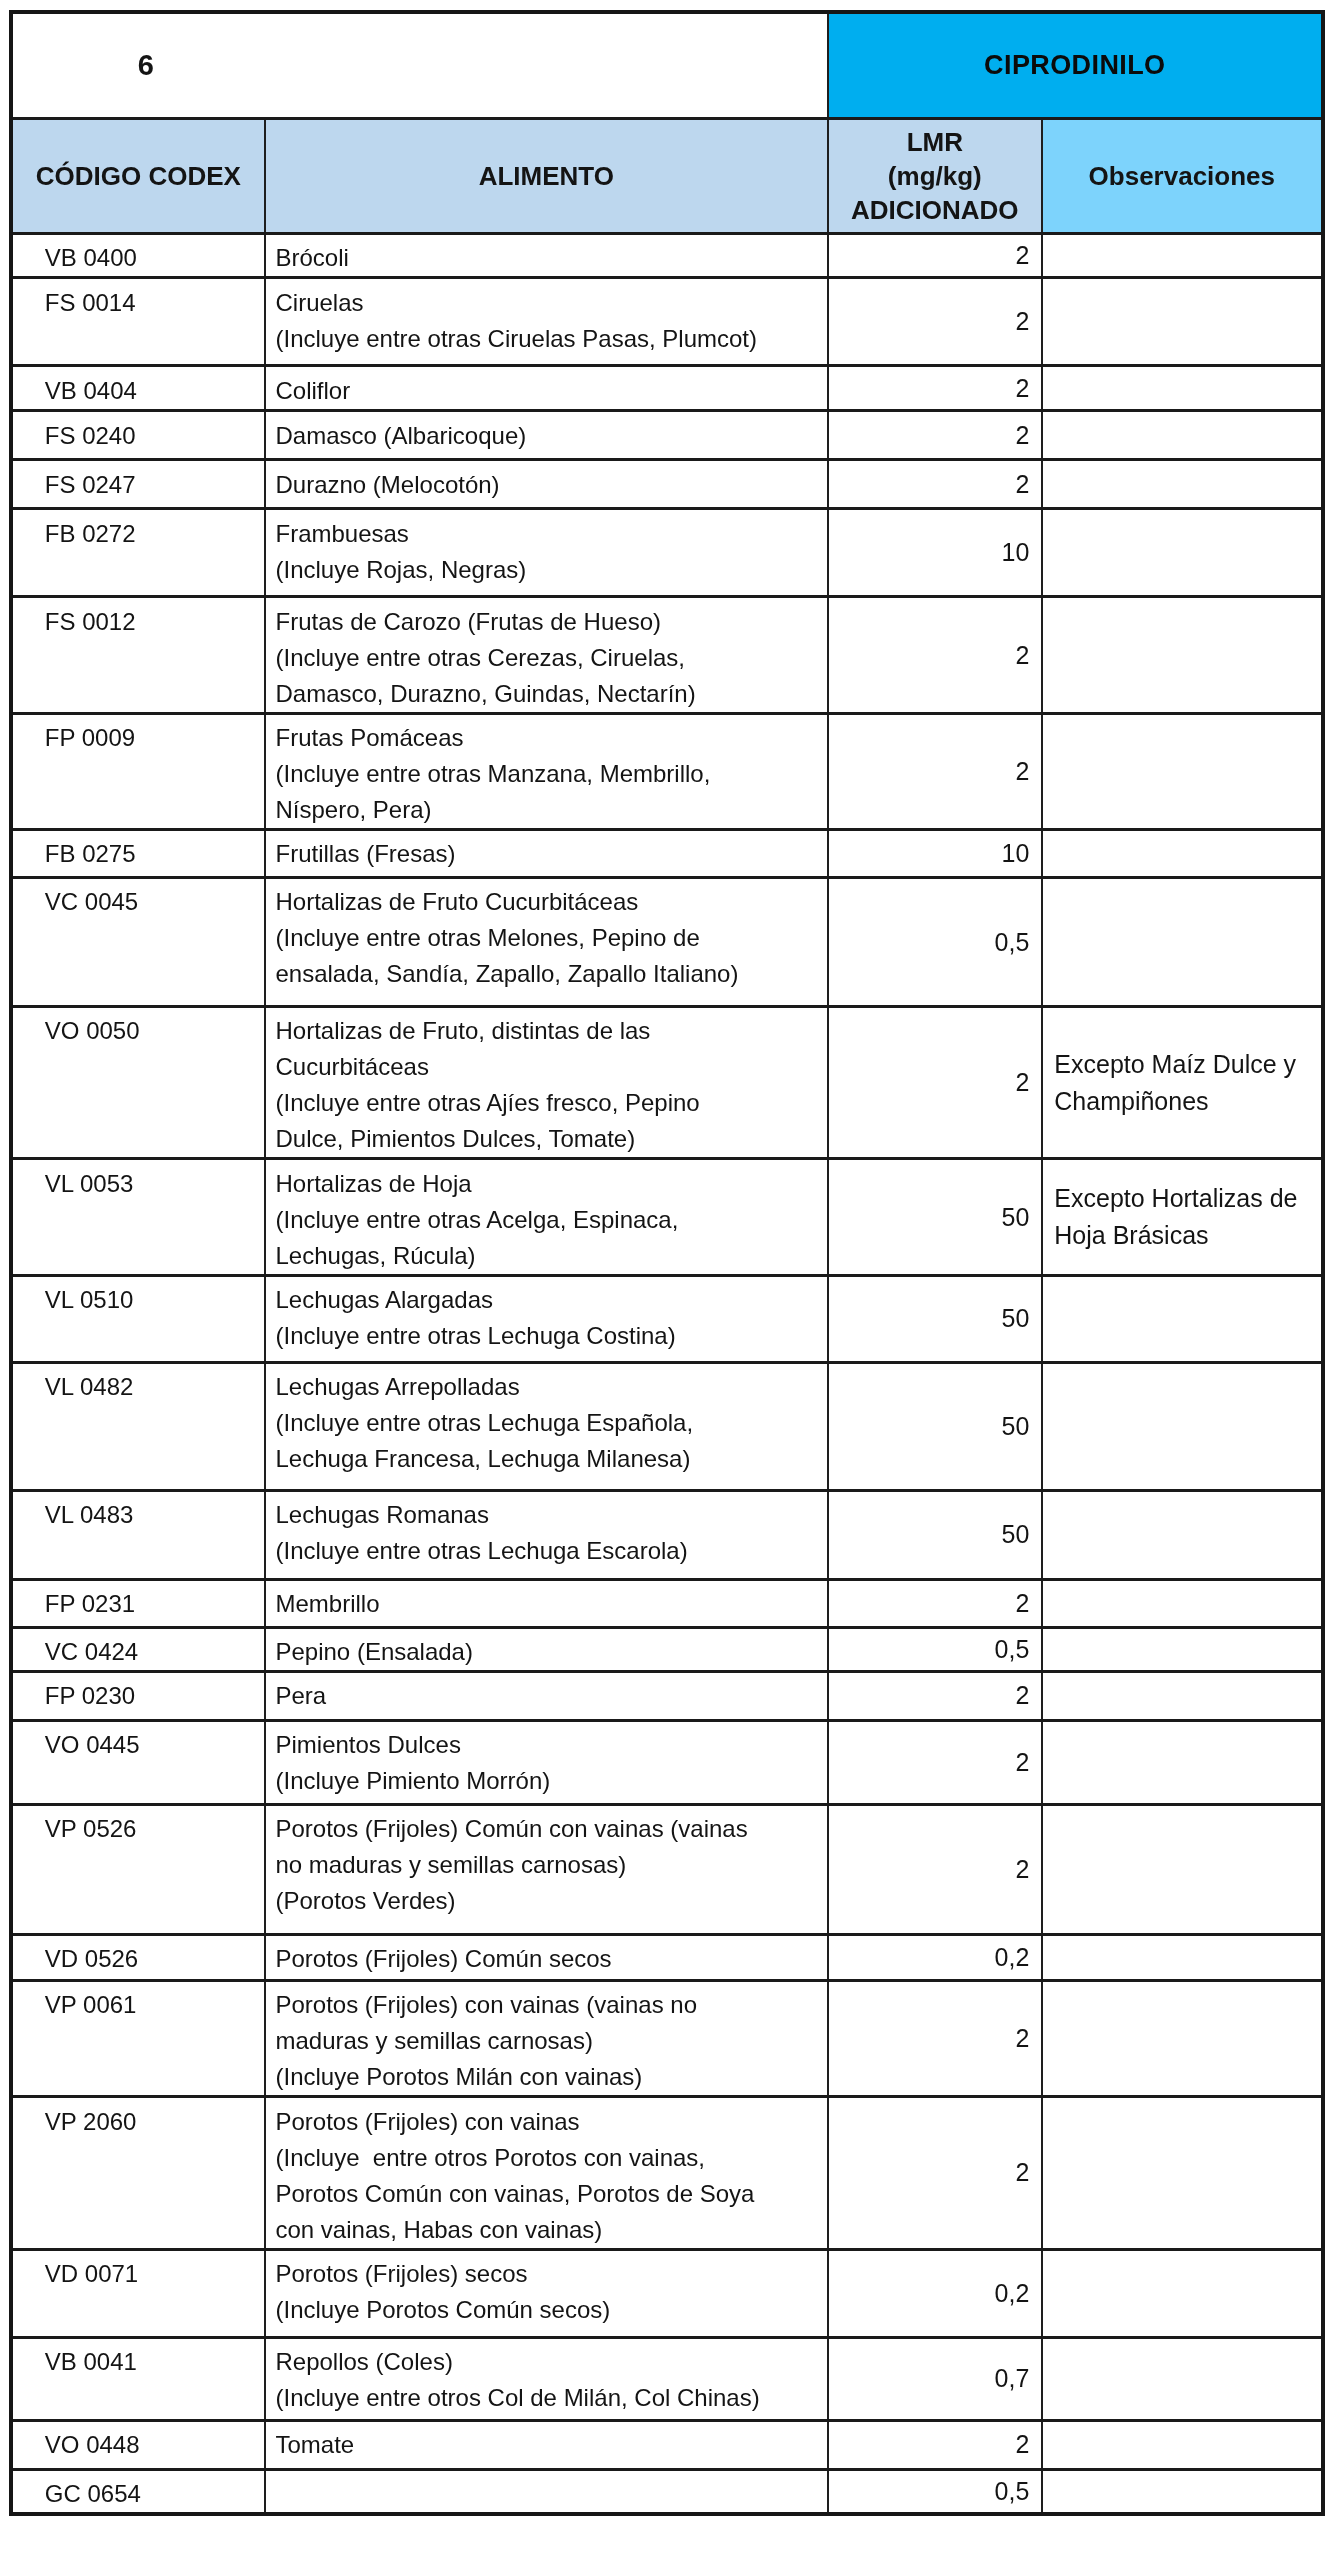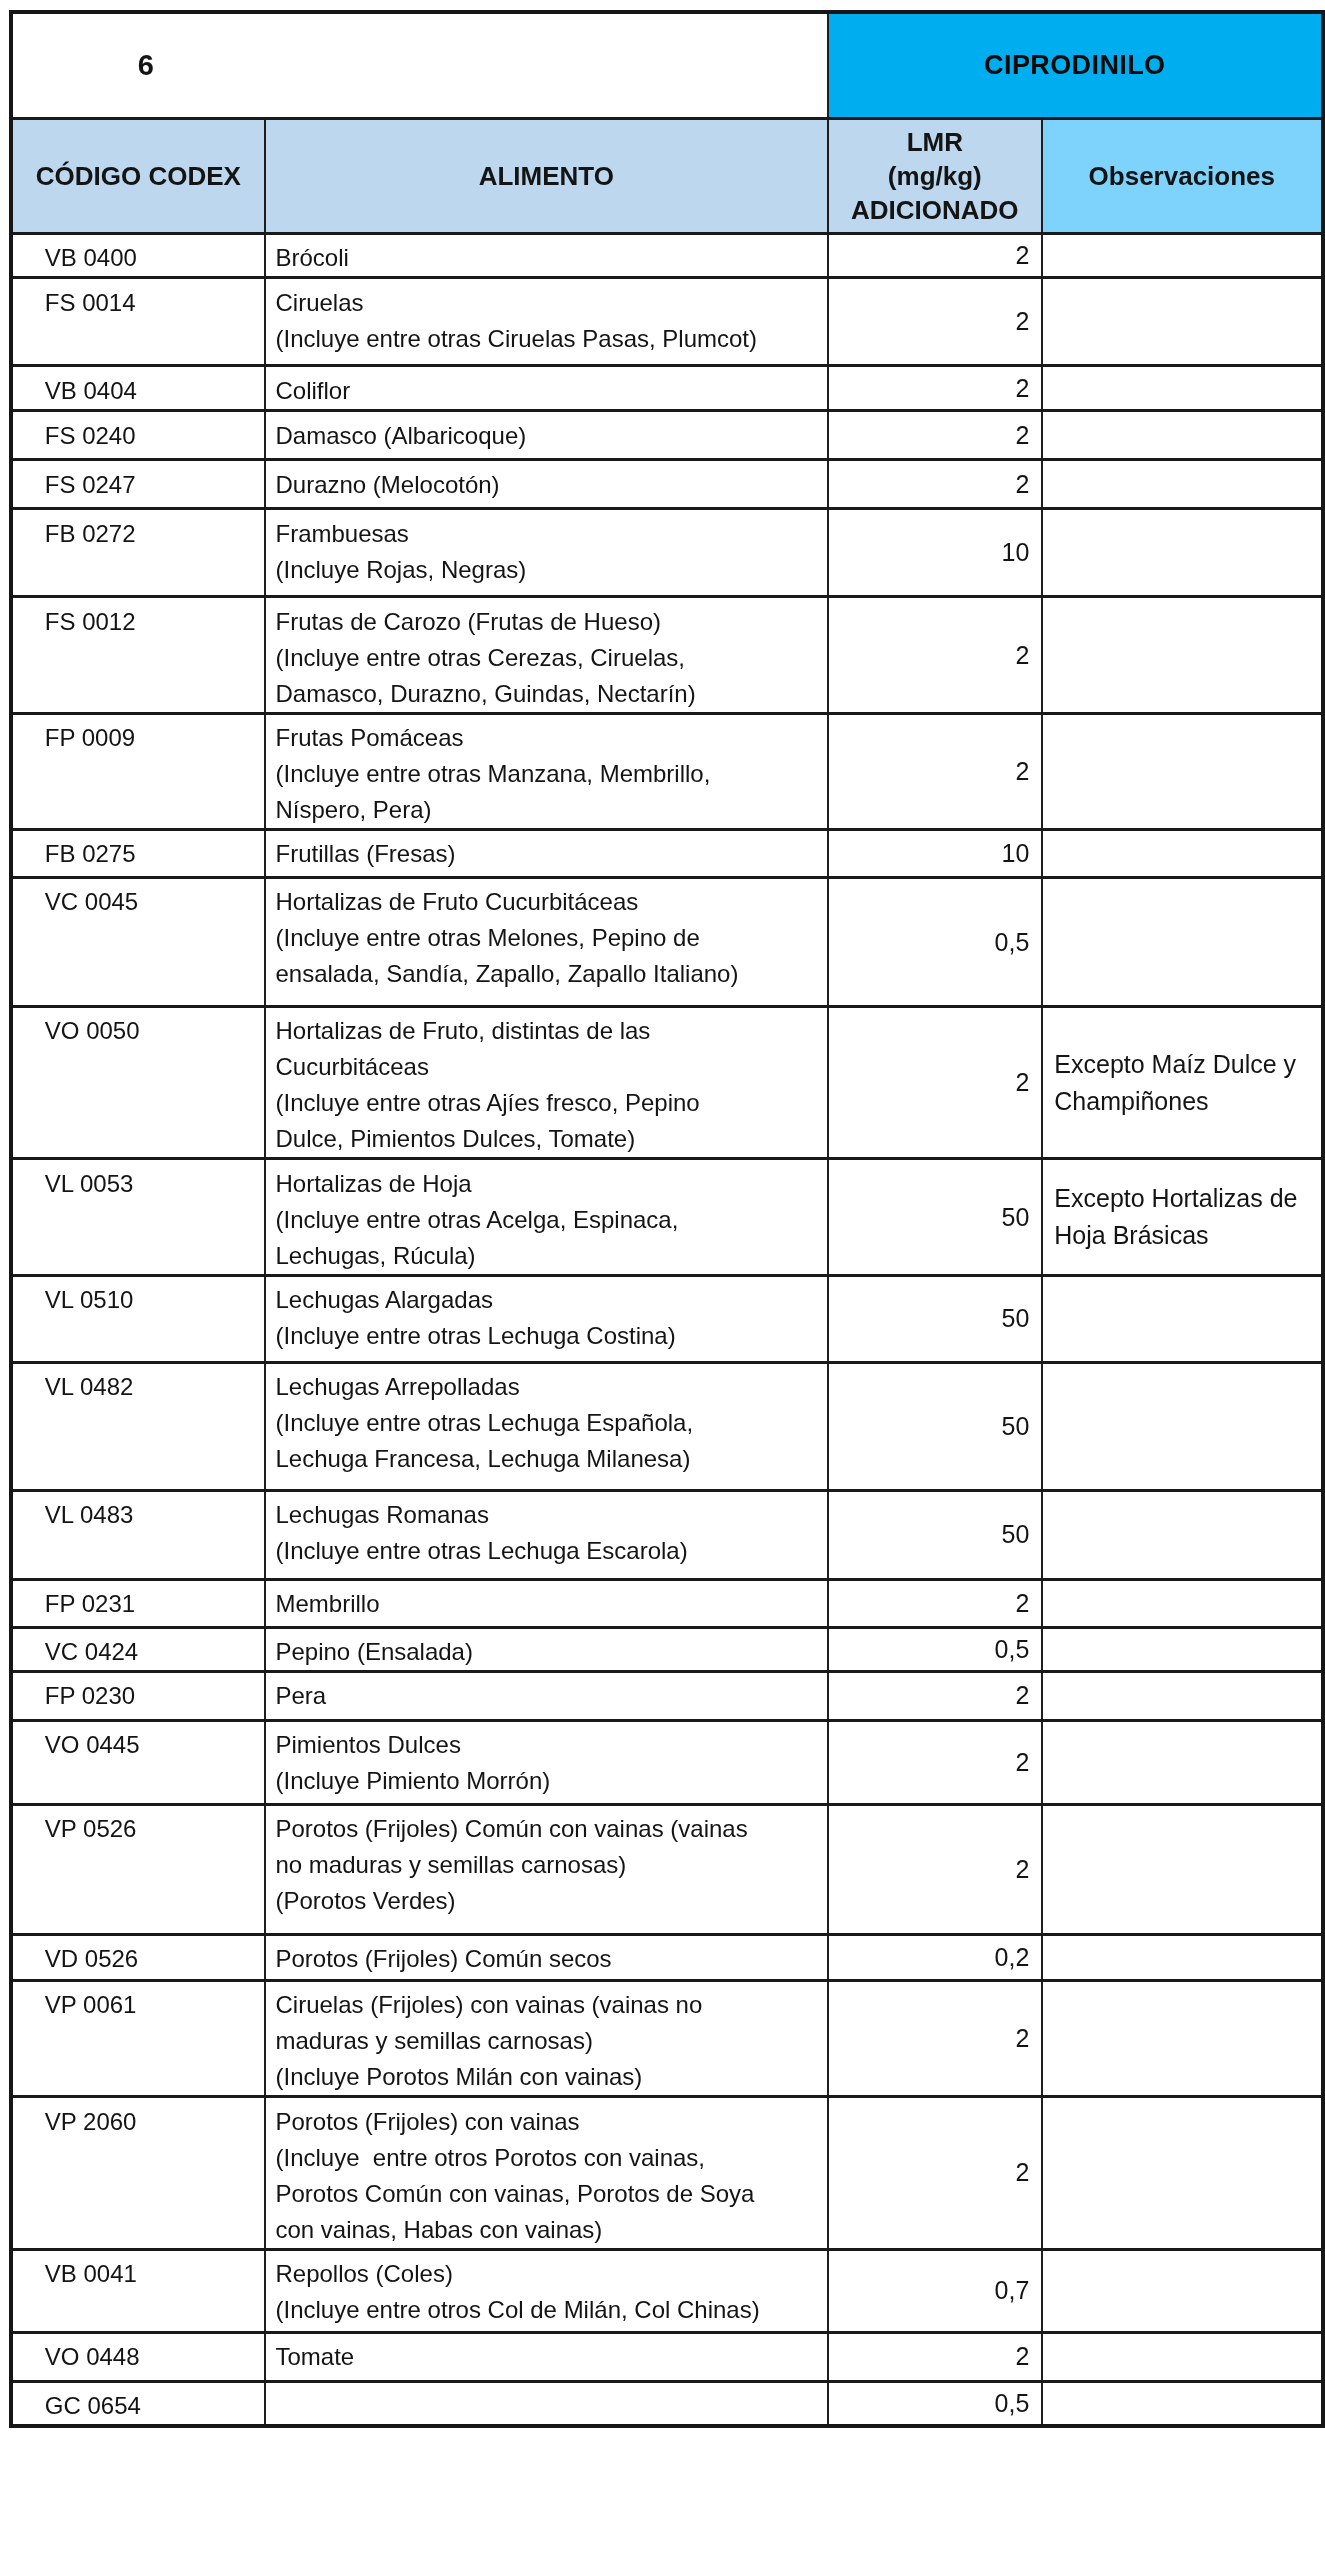--- a/index.html
+++ b/index.html
@@ -317,36 +317,45 @@
           <td class="code-cell">VD 0526</td>
           <td class="food-cell">
             <div class="line">Porotos (Frijoles) Común secos</div>
           </td>
           <td class="lmr-cell">0,2</td>
           <td class="obs-cell"></td>
         </tr>
         <tr style="height: 109px;">
           <td class="code-cell">VP 0061</td>
           <td class="food-cell">
-            <div class="line">Ciruelas (Frijoles) con vainas (vainas no</div>
+            <div class="line">Porotos (Frijoles) con vainas (vainas no</div>
             <div class="line">maduras y semillas carnosas)</div>
             <div class="line">(Incluye Porotos Milán con vainas)</div>
           </td>
           <td class="lmr-cell">2</td>
           <td class="obs-cell"></td>
         </tr>
         <tr style="height: 145px;">
           <td class="code-cell">VP 2060</td>
           <td class="food-cell">
             <div class="line">Porotos (Frijoles) con vainas</div>
             <div class="line">(Incluye  entre otros Porotos con vainas,</div>
             <div class="line">Porotos Común con vainas, Porotos de Soya</div>
             <div class="line">con vainas, Habas con vainas)</div>
           </td>
           <td class="lmr-cell">2</td>
+          <td class="obs-cell"></td>
+        </tr>
+        <tr style="height: 88px;">
+          <td class="code-cell">VD 0071</td>
+          <td class="food-cell">
+            <div class="line">Porotos (Frijoles) secos</div>
+            <div class="line">(Incluye Porotos Común secos)</div>
+          </td>
+          <td class="lmr-cell">0,2</td>
           <td class="obs-cell"></td>
         </tr>
         <tr style="height: 83px;">
           <td class="code-cell">VB 0041</td>
           <td class="food-cell">
             <div class="line">Repollos (Coles)</div>
             <div class="line">(Incluye entre otros Col de Milán, Col Chinas)</div>
           </td>
           <td class="lmr-cell">0,7</td>
           <td class="obs-cell"></td>

